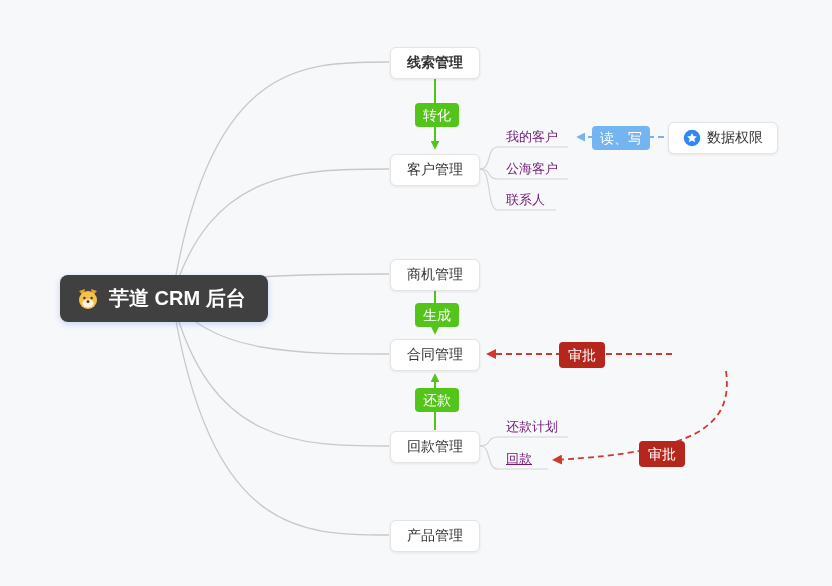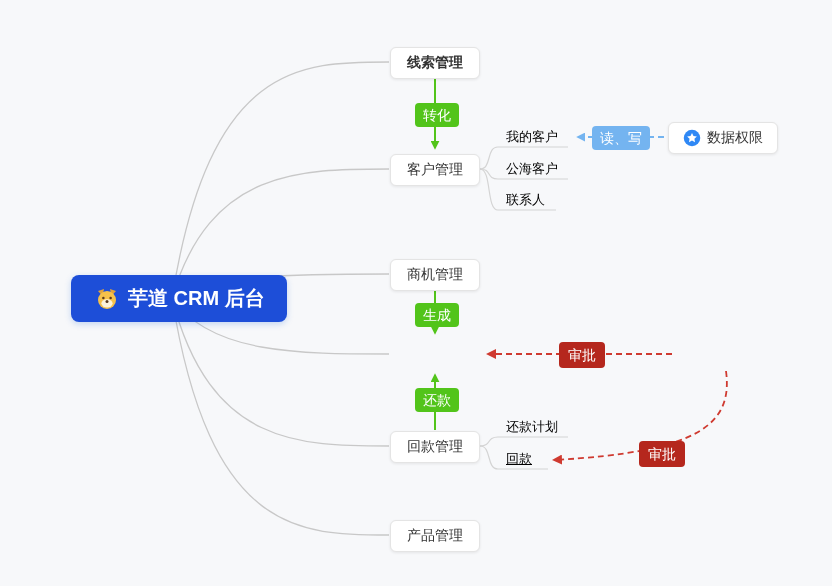--- a/index.html
+++ b/index.html
@@ -12,36 +12,35 @@
   .node{
     position:absolute;box-sizing:border-box;
     background:#ffffff;border:1px solid #e4e4e4;border-radius:6px;
     box-shadow:0 1px 3px rgba(0,0,0,.08);
     font-size:14px;color:#333;
     padding:6px 16px;white-space:nowrap;
     display:flex;align-items:center;gap:6px;
   }
   .root{
     position:absolute;left:60px;top:275px;
-    background:#1d4ed8;border-radius:8px;
+    background:#404040;border-radius:8px;
     color:#fff;font-size:20px;font-weight:bold;
-    padding:10px 22px 10px 24px;white-space:nowrap;
+    padding:10px 22px 10px 16px;white-space:nowrap;
     display:flex;align-items:center;gap:9px;
     box-shadow:0 2px 6px rgba(40,110,220,.25);
-    margin-left:11px;
   }
   .badge{
     position:absolute;color:#fff;font-size:14px;line-height:1;
     border-radius:4px;padding:5px 8px;white-space:nowrap;
   }
   .badge-green{background:#52c41a;}
   .badge-blue{background:#74b4f0;}
   .badge-red{background:#b5271d;padding:6px 9px;}
   .subitem{
-    position:absolute;font-size:13px;color:#000000;white-space:nowrap;
+    position:absolute;font-size:13px;color:#701a75;white-space:nowrap;
   }
   .icon{display:inline-flex;align-items:center;}
 </style>
 </head>
 <body>
 
 <div class="canvas">
 
   <svg class="lines" width="832" height="586" viewBox="0 0 832 586">
     <defs>
@@ -105,20 +104,23 @@
 
   <div class="node" style="left:390px;top:47px;font-weight:bold;">
     <span>线索管理</span>
   </div>
   <div class="node" style="left:390px;top:154px;">
     <span>客户管理</span>
   </div>
   <div class="node" style="left:390px;top:259px;">
     <span>商机管理</span>
   </div>
+  <div class="node" style="left:390px;top:339px;">
+    <span>合同管理</span>
+  </div>
   <div class="node" style="left:390px;top:431px;">
     <span>回款管理</span>
   </div>
   <div class="node" style="left:390px;top:520px;">
     <span>产品管理</span>
   </div>
 
   <div class="node" style="left:668px;top:122px;padding:6px 14px;">
     <span class="icon">
       <svg width="18" height="18" viewBox="0 0 24 24">

